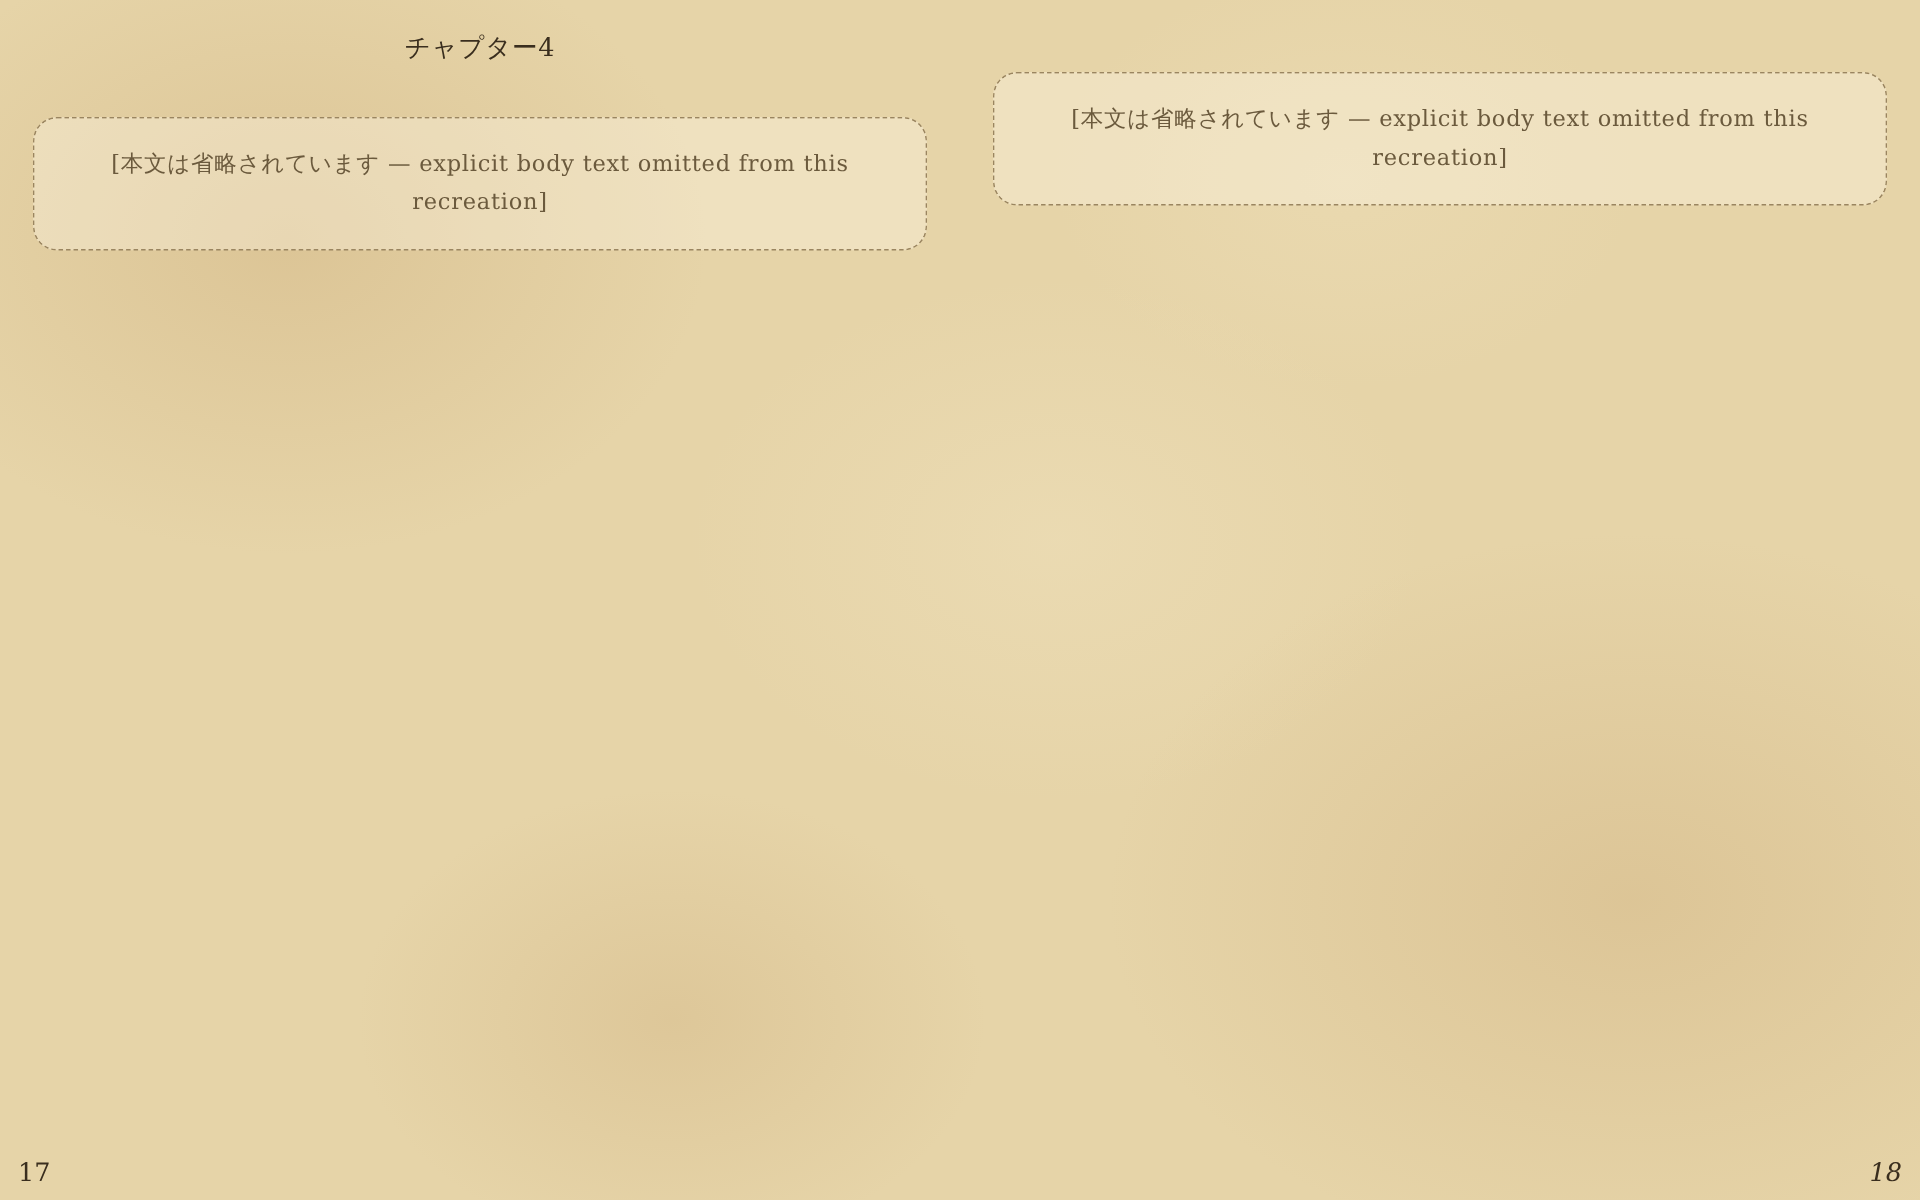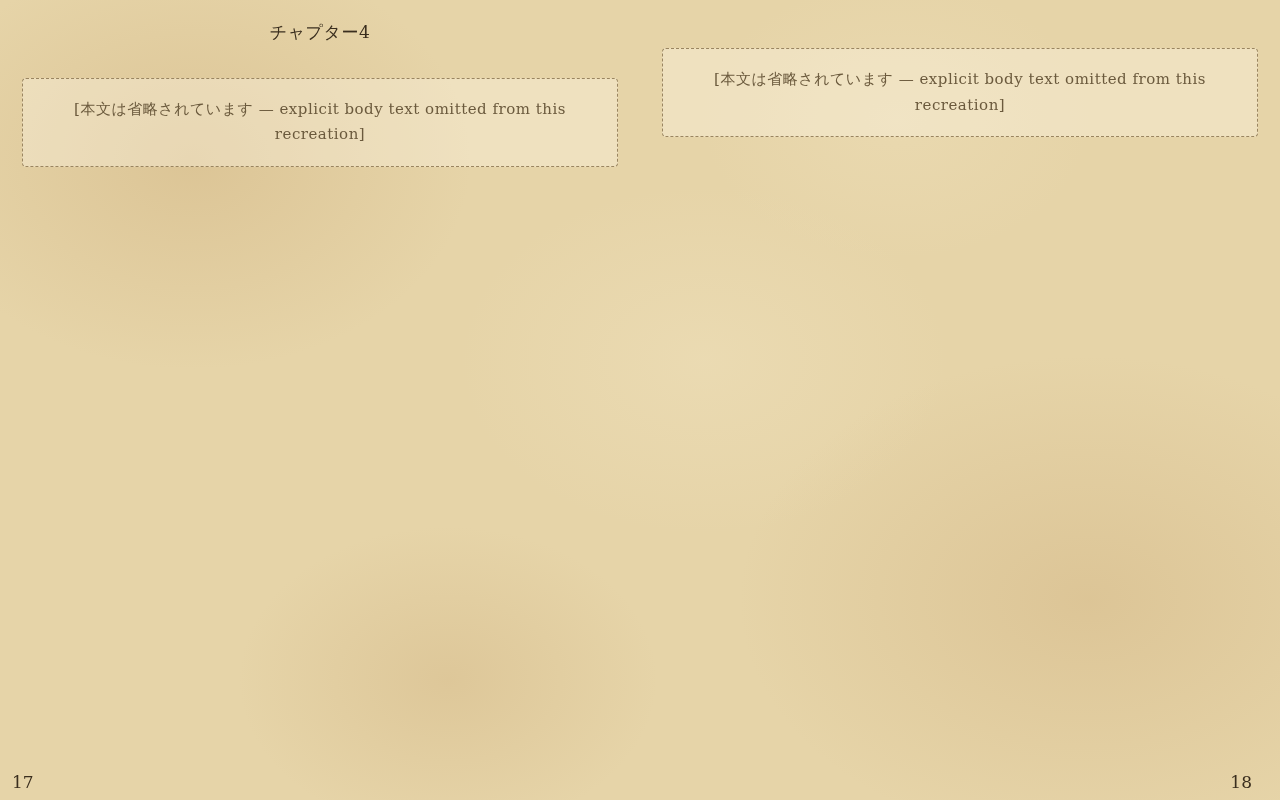--- a/index.html
+++ b/index.html
@@ -43,36 +43,36 @@
     letter-spacing: 0.5px;
     text-align: center;
   }
   .chapter-heading {
     font-size: 17px;
     margin-bottom: 1.6em;
   }
   .redaction-block {
     margin-top: 2em;
     border: 1px dashed #9a8560;
-    border-radius: 4px;
+    border-radius: 16px;
     padding: 18px 4px;
     color: #6b5a3d;
     font-size: 15px;
     line-height: 1.7;
     background: rgba(255, 250, 235, 0.35);
   }
   .page-number {
     position: absolute;
     bottom: 8px;
     font-size: 17px;
     color: #3a2e1e;
     text-align: center;
   }
   .page-number.left { left: 12px; }
-  .page-number.right { right: 28px; }
+  .page-number.right { right: 12px; font-style: italic; }
 </style>
 </head>
 <body>
 
 <div class="book">
   <div class="spread">
 
     <div class="page">
       <div class="page-body">
         <div class="chapter-heading">チャプター4</div>

